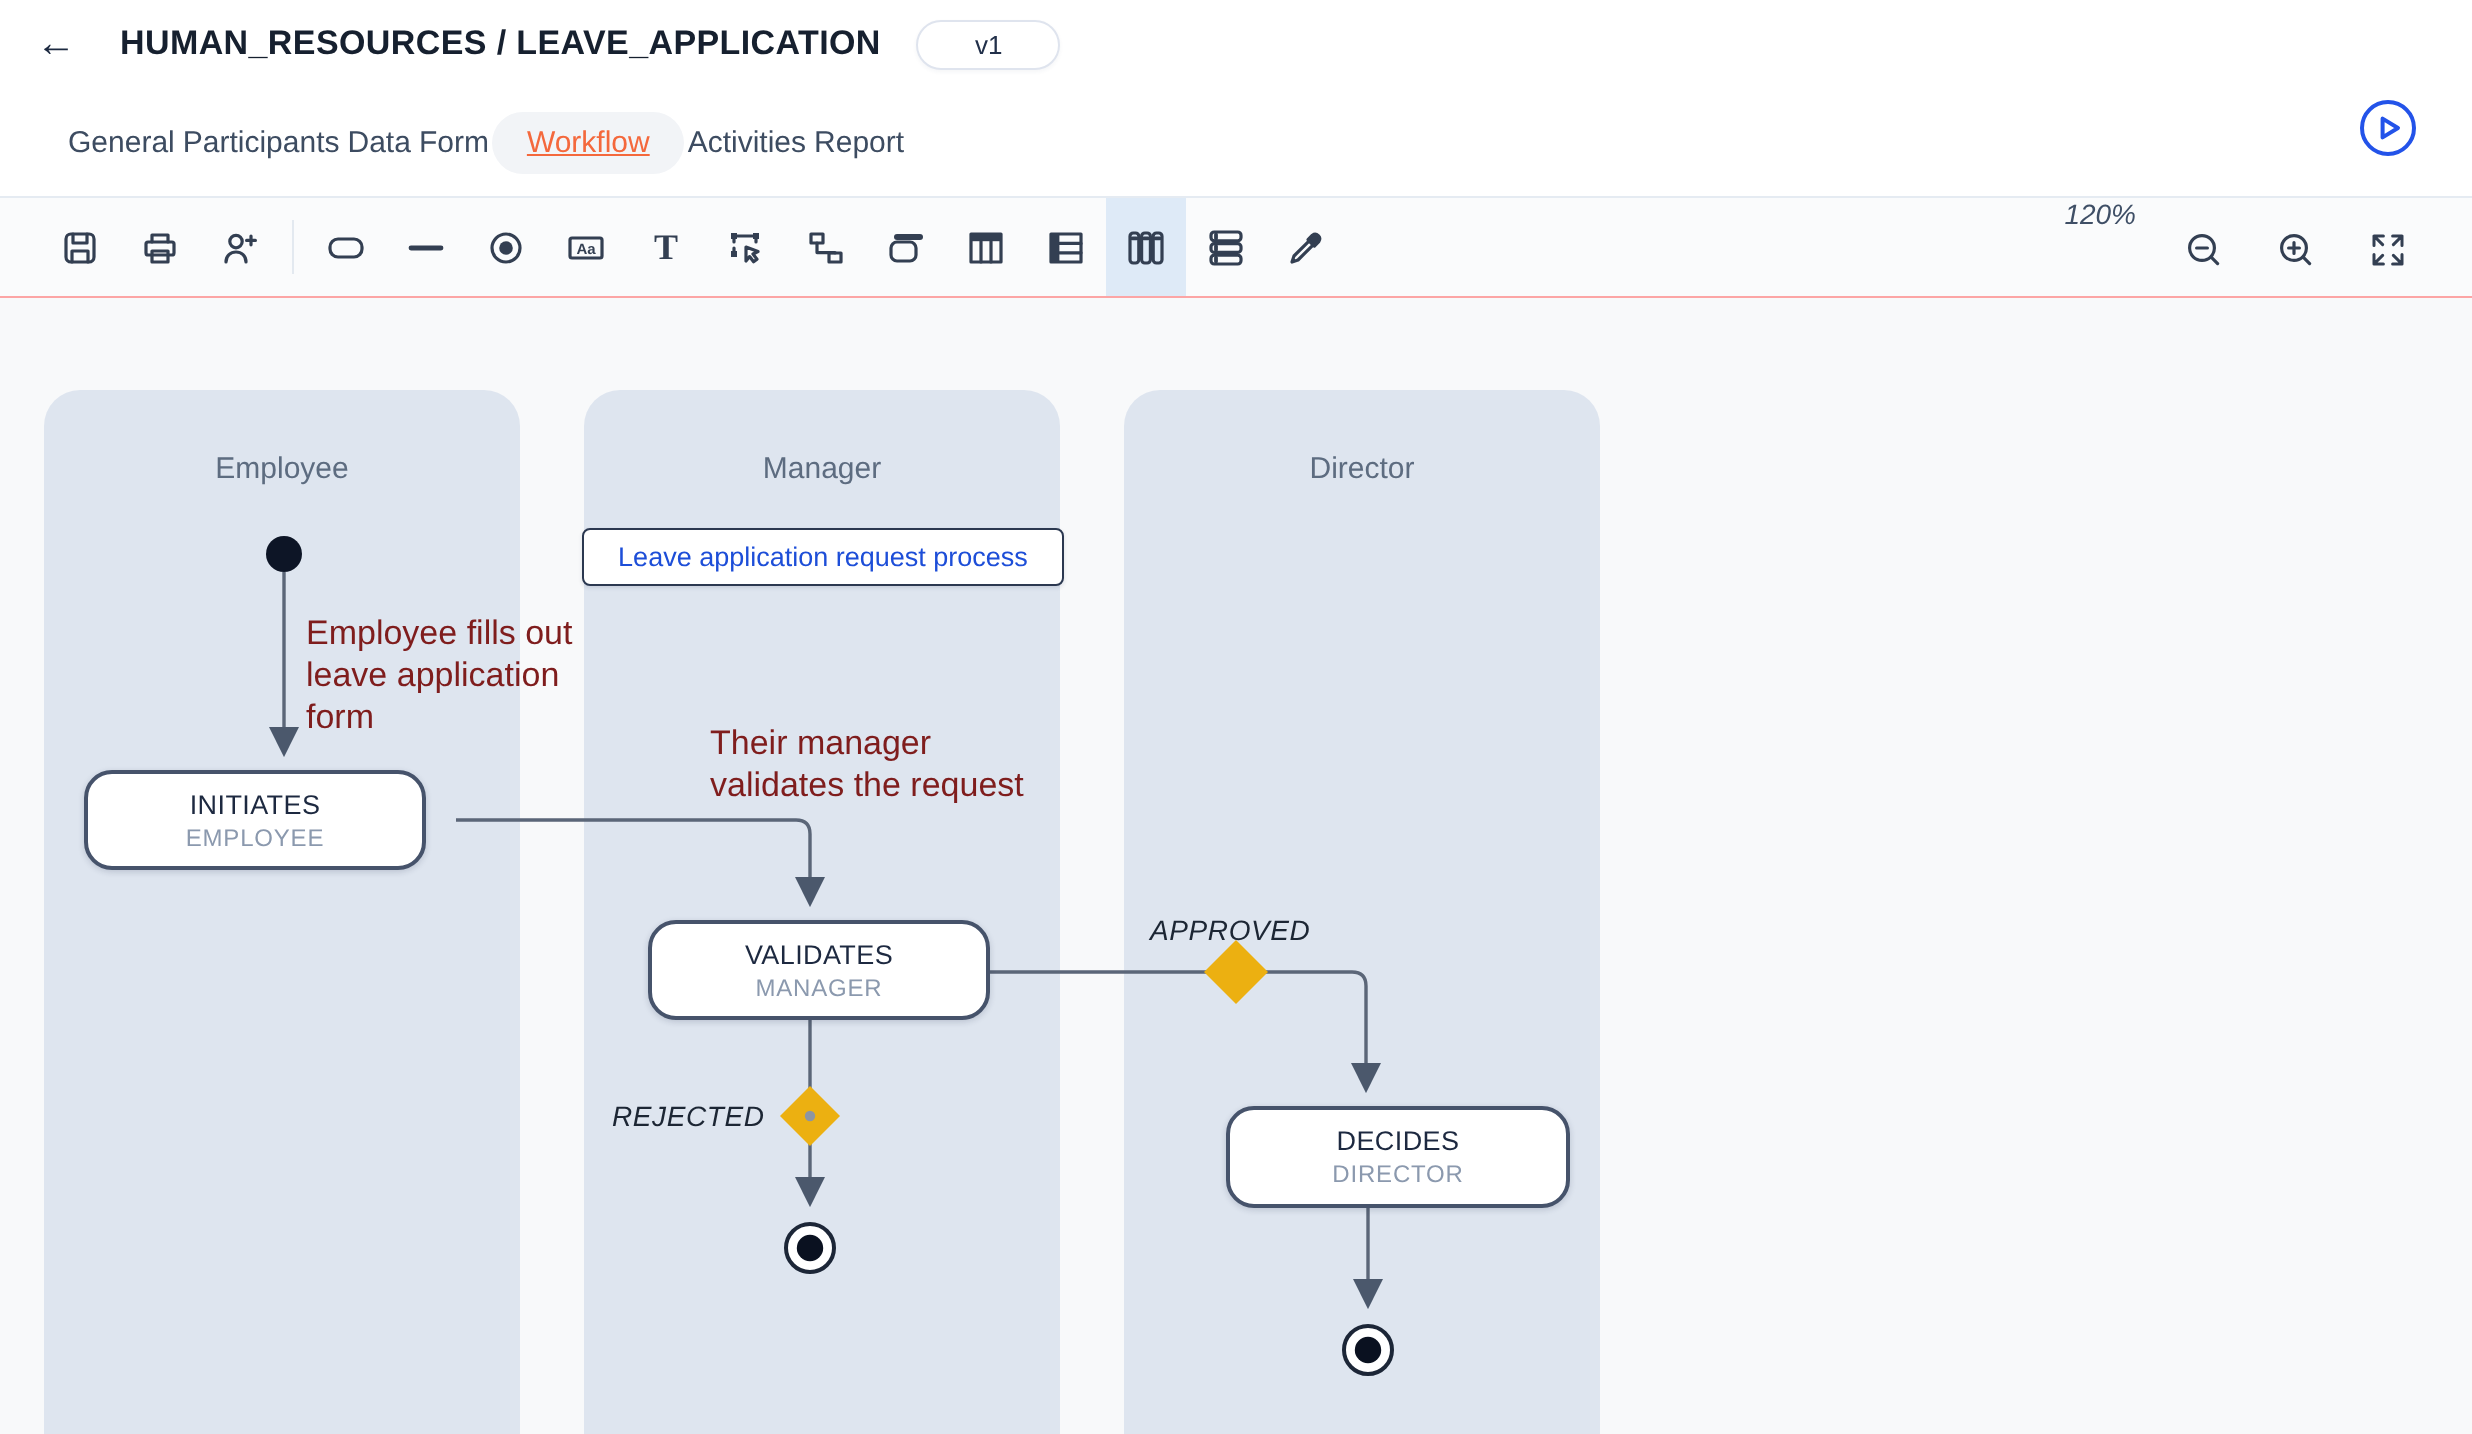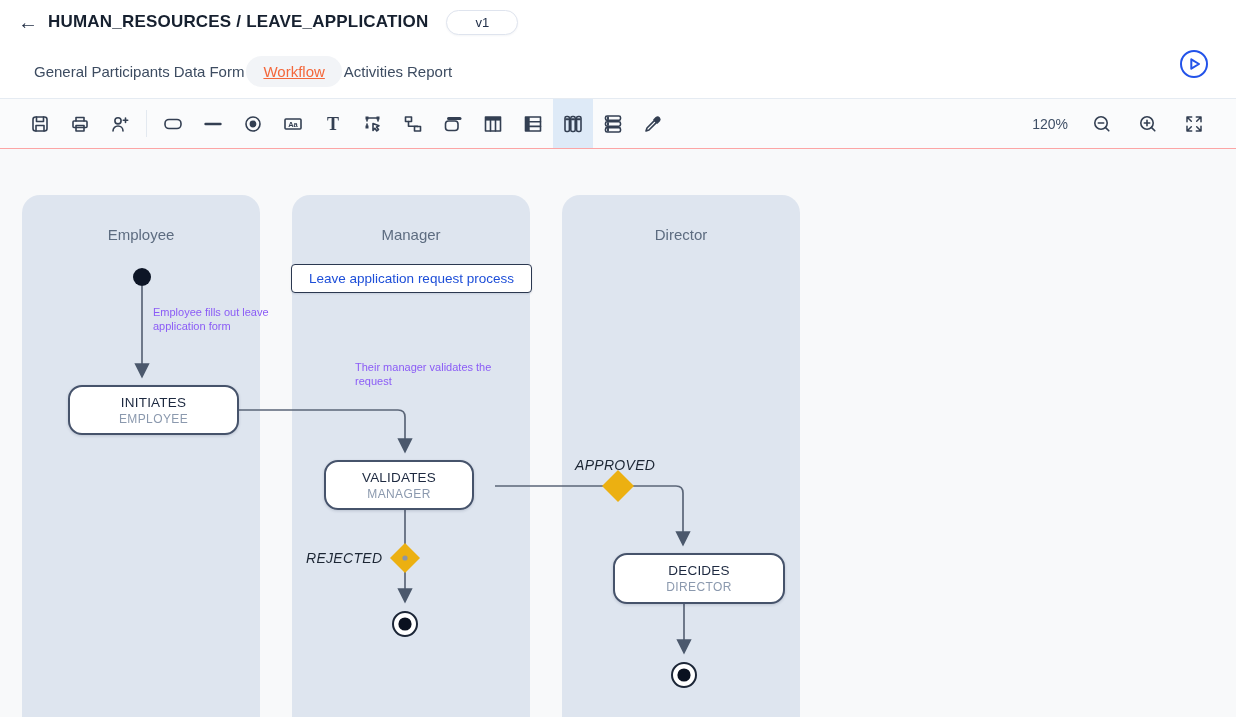--- a/index.html
+++ b/index.html
@@ -3,59 +3,59 @@
 <meta charset="utf-8">
 <style>
   * { margin:0; padding:0; box-sizing:border-box; }
   html,body { width:1236px; height:717px; overflow:hidden; background:#fff;
     font-family:"Liberation Sans", sans-serif; color:#1d2940; }
 
   
   .header { height:44px; display:flex; align-items:center; padding-left:14px; background:#fff; }
   .back-btn { width:28px; height:28px; border:none; background:none; font-size:20px; color:#1c2940;
     cursor:pointer; display:flex; align-items:center; justify-content:center; }
-  .doc-title { font-size:17px; font-weight:600; color:#16202f; margin-left:6px; letter-spacing:.2px; }
+  .doc-title { font-size:17px; font-weight:600; color:#16202f; margin-left:18px; letter-spacing:.2px; }
   .version-pill { margin-left:18px; width:72px; height:25px; border:1px solid #dfe4ee; border-radius:13px;
     background:#fff; font-size:13px; color:#22304a; display:flex; align-items:center; justify-content:center;
     box-shadow:0 1px 2px rgba(30,50,90,.05); cursor:pointer; }
 
   
   .tabbar { height:54px; display:flex; align-items:center; padding-left:32px; background:#fff; position:relative; }
   .tab { font-size:15px; color:#3d4c61; cursor:pointer; padding:7px 2px; border-radius:16px; white-space:nowrap; }
   .tab.active { color:#f4683c; background:#f2f4f7; padding:7px 17px;text-decoration:underline; }
   .play-btn { position:absolute; right:27px; top:5px; width:30px; height:30px; border:none; background:none; cursor:pointer; }
 
   
   .toolbar { height:51px; background:#fafbfc; border-top:1px solid #e5ebf2; border-bottom:1px solid #fca5a5;
     display:flex; align-items:stretch; padding-left:20px; position:relative; }
   .tool-btn { width:40px; display:flex; align-items:center; justify-content:center; background:none; border:none; cursor:pointer; }
   .tool-btn.active { background:#deeaf7; }
   .tool-sep { width:1px; background:#e3e9f0; margin:11px 6px; }
-  .toolbar-right { position:absolute; right:22px; top:0; height:100%; display:flex; align-items:center; gap:6px; }
+  .toolbar-right { position:absolute; right:22px; top:0; height:100%; display:flex; gap:6px;font-style:italic; }
   .zoom-level { font-size:14px; color:#3f4f66; margin-right:8px; }
   .icon { stroke:#333f52; fill:none; stroke-width:1.6; stroke-linecap:round; stroke-linejoin:round; }
 
   
   .canvas { position:relative; width:1236px; height:568px; background:#f8f9fa; overflow:hidden; }
   .lane { position:absolute; top:46px; width:238px; height:560px; background:#dee5ef; border-radius:18px; }
   .lane-title { text-align:center; margin-top:31px; font-size:15px; color:#5d6c80; }
 
   .svg-layer { position:absolute; left:0; top:0; width:1236px; height:568px; }
 
   .state-box { position:absolute; background:#fff; border:2px solid #46536b; border-radius:14px;
     display:flex; flex-direction:column; align-items:center; justify-content:center; gap:2px;
     box-shadow:0 1px 3px rgba(25,40,70,.18); cursor:pointer; }
   .state-name { font-size:13.5px; color:#1d2940; letter-spacing:.2px; }
   .state-participant { font-size:12px; color:#8b99ae; letter-spacing:.4px; }
 
   .process-label { position:absolute; left:291px; top:115px; width:241px; height:29px; background:#fff;
     border:1.5px solid #2b3850; border-radius:4px; display:flex; align-items:center; justify-content:center;
     font-size:13.5px; color:#1d4ed8; box-shadow:0 1px 2px rgba(25,40,70,.12); cursor:pointer; }
 
-  .edge-label { position:absolute; font-size:11px; color:#8b5cf6; line-height:1.24; }
+  .edge-label { position:absolute; font-size:17px; color:#7f1d1d; line-height:1.24; }
   .guard-label { position:absolute; font-size:14px; color:#1c2634; letter-spacing:.3px;font-style:italic; }
 </style>
 </head>
 <body>
 
 <div class="header">
   <button class="back-btn">
     <span>←</span>
   </button>
   <div class="doc-title">HUMAN_RESOURCES / LEAVE_APPLICATION</div>
@@ -243,25 +243,25 @@
       <circle cx="405" cy="475" r="6.6" fill="#0a1120"></circle>
     </g>
     <g>
       <circle cx="684" cy="526" r="12" fill="#fff" stroke="#1c2637" stroke-width="2"></circle>
       <circle cx="684" cy="526" r="6.6" fill="#0a1120"></circle>
     </g>
   </svg>
 
   <div class="process-label">Leave application request process</div>
 
-  <div class="state-box" style="left:68px; top:236px; width:171px; height:50px;">
+  <div class="state-box" style="left:42px; top:236px; width:171px; height:50px;">
     <div class="state-name">INITIATES</div>
     <div class="state-participant">EMPLOYEE</div>
   </div>
-  <div class="state-box" style="left:324px; top:311px; width:150px; height:50px;text-align:right;">
+  <div class="state-box" style="left:324px; top:311px; width:171px; height:50px;text-align:right;">
     <div class="state-name">VALIDATES</div>
     <div class="state-participant">MANAGER</div>
   </div>
   <div class="state-box" style="left:613px; top:404px; width:172px; height:51px;">
     <div class="state-name">DECIDES</div>
     <div class="state-participant">DIRECTOR</div>
   </div>
 
   <div class="edge-label" style="left:153px; top:157px; width:160px;">Employee fills out leave application form</div>
   <div class="edge-label" style="left:355px; top:212px; width:170px;">Their manager validates the request</div>

